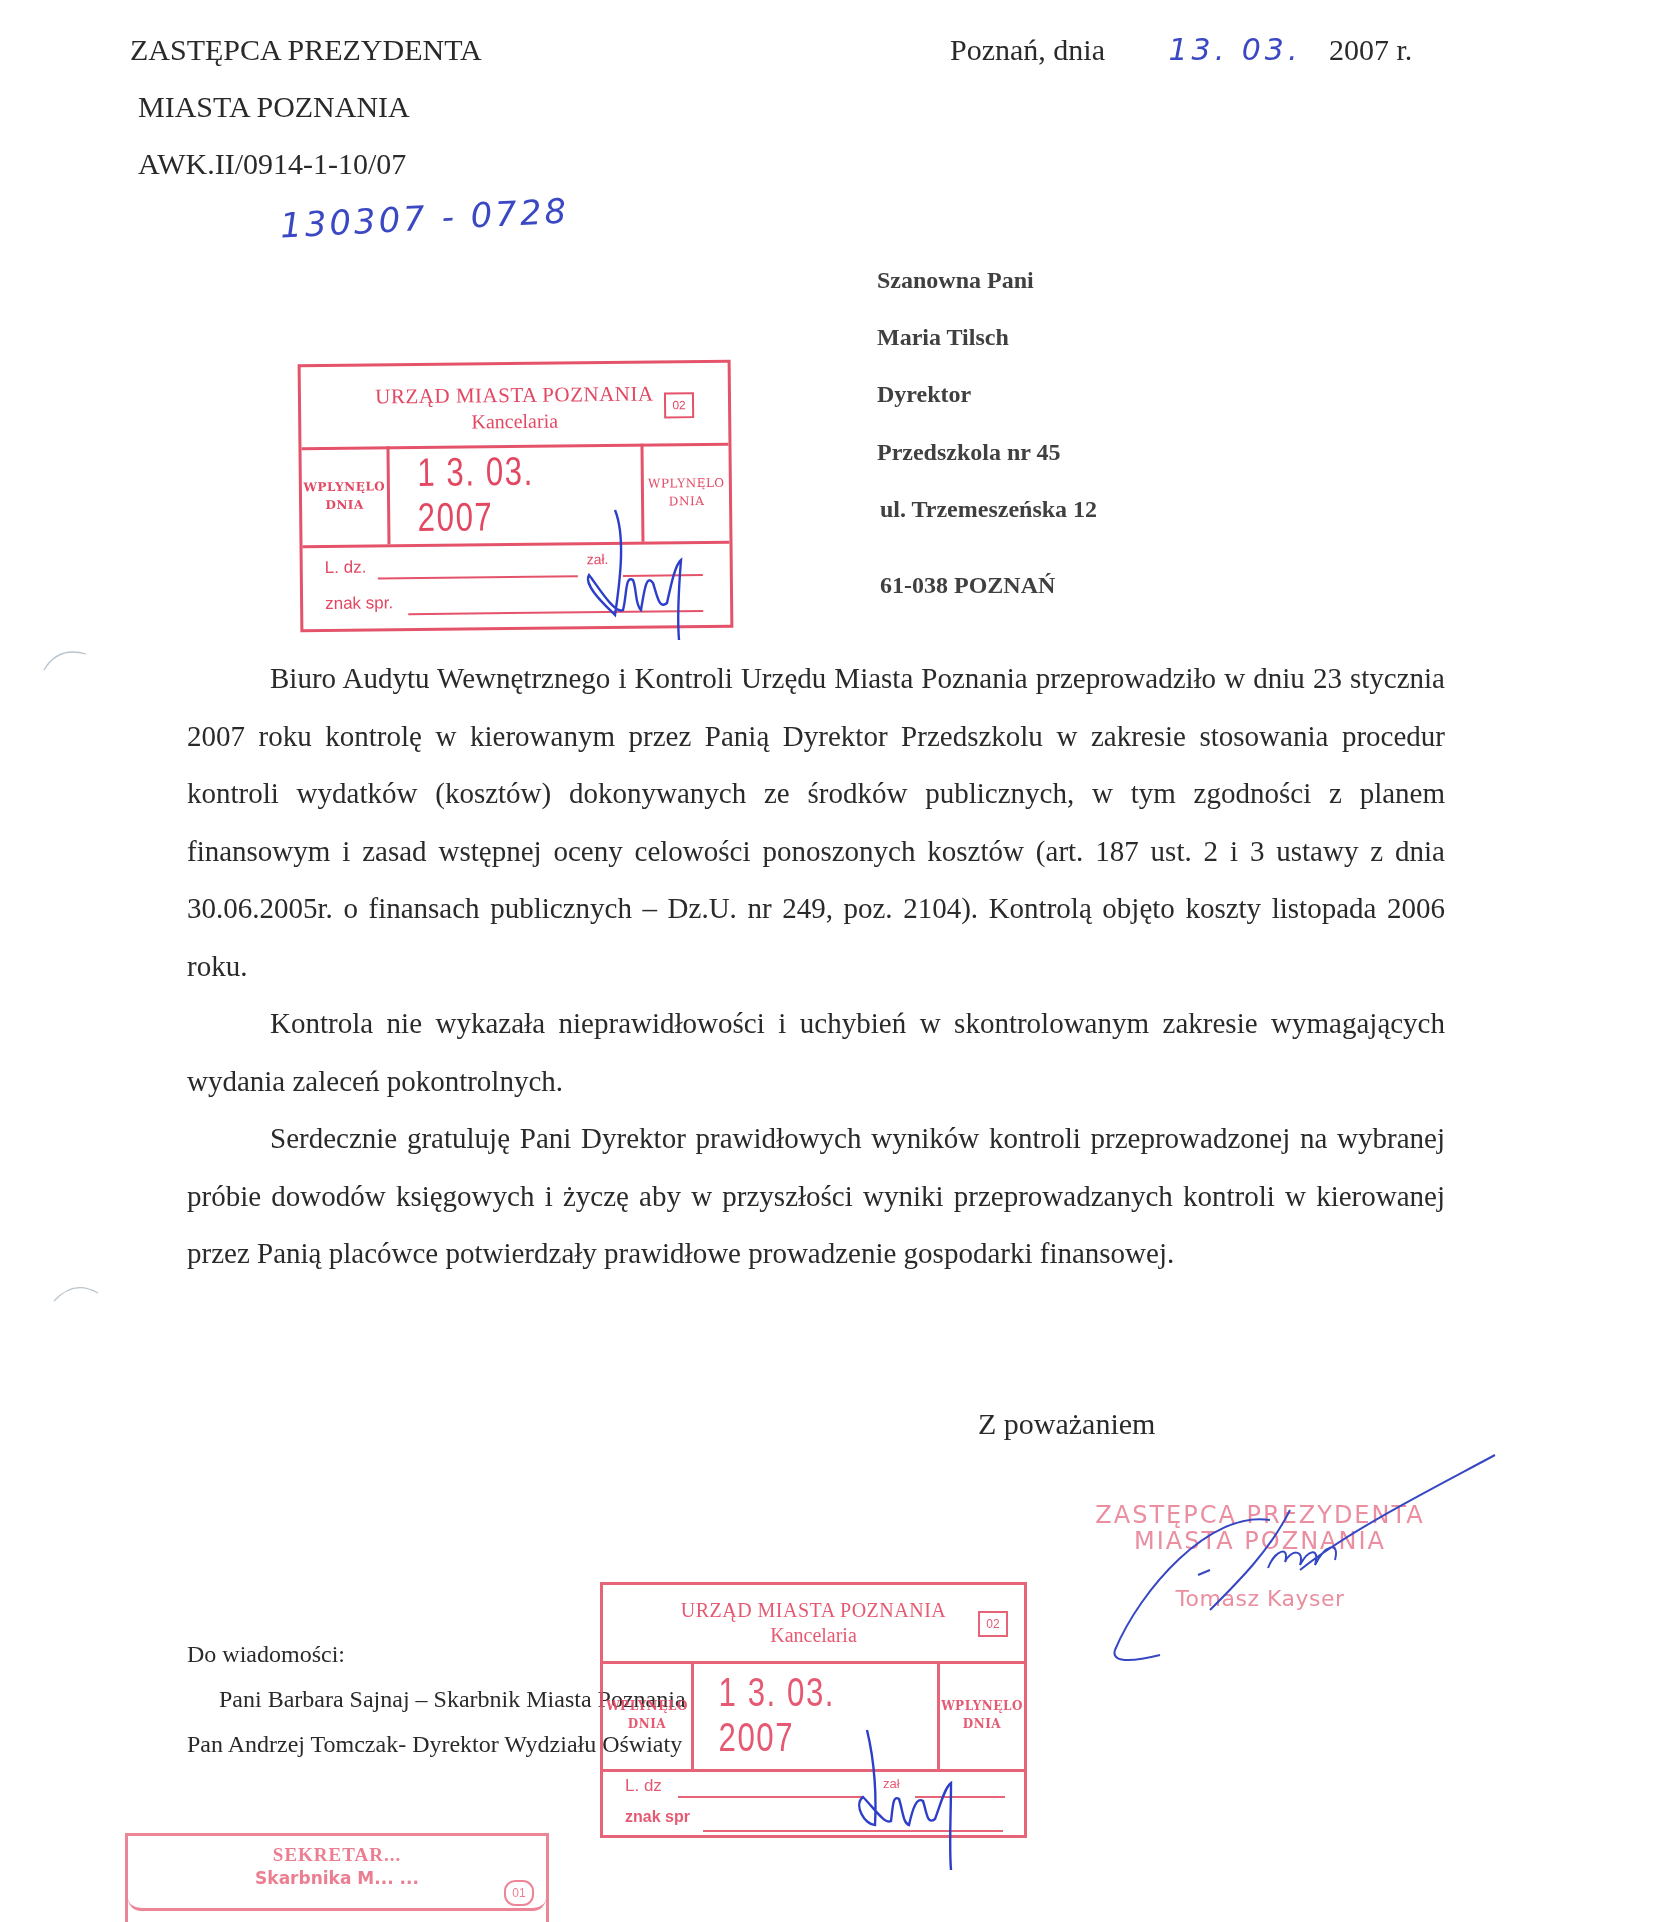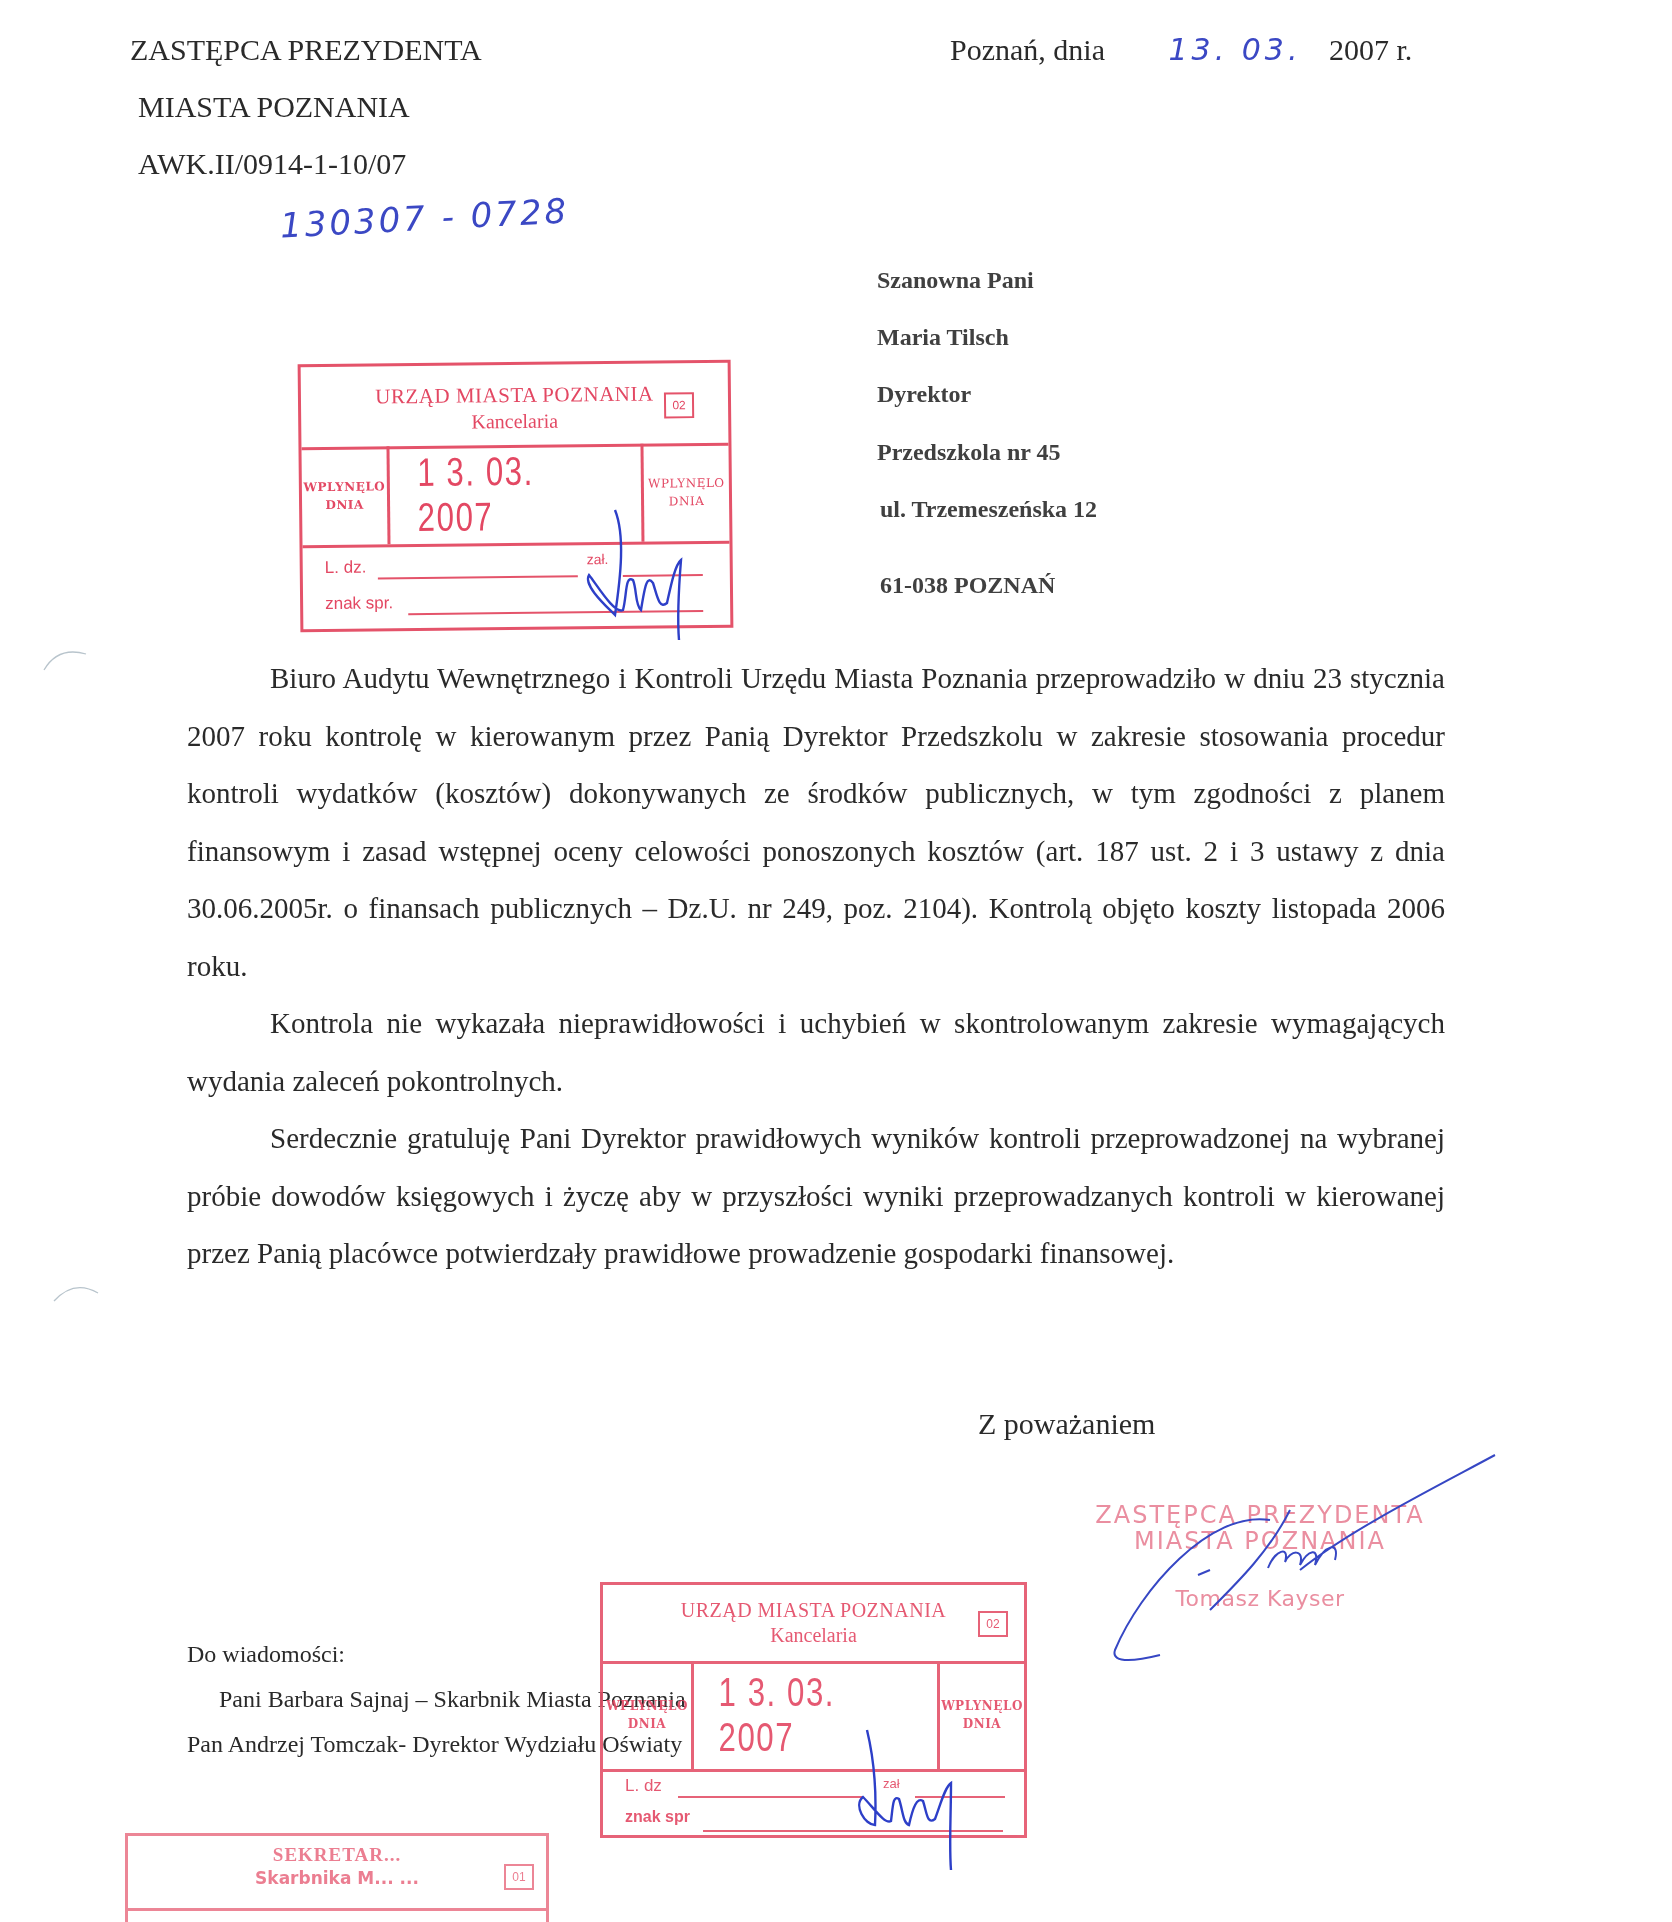--- a/index.html
+++ b/index.html
@@ -129,18 +129,18 @@
     <div class="line-field" style="left:312px;top:24px;width:90px;"></div>
     <span class="abs" style="left:22px;top:36px;font-weight:bold;font-size:16px;">znak spr</span>
     <div class="line-field" style="left:100px;top:58px;width:300px;"></div>
   </div>
 </div>
 <svg class="abs" style="left:855px;top:1725px;" width="130" height="150">
   <path d="M12 5 C 18 30, 22 60, 20 100 C 10 100, -2 80, 8 72 C 18 82, 30 100, 36 96 C 38 80, 38 70, 44 74 C 48 86, 48 98, 54 100 C 58 82, 62 72, 68 76 C 72 88, 72 100, 80 94 C 86 78, 90 62, 96 58 C 96 90, 94 120, 96 145" stroke="#2d3fc8" stroke-width="2.4" fill="none"></path>
 </svg>
 
 <div class="stamp" style="left:125px;top:1833px;width:424px;height:110px;opacity:0.7;">
-  <div class="top" style="height:72px;">
+  <div class="top" style="height:72px;border-radius:13px;">
     <div style="font-size:19px;margin-top:8px;font-weight:bold;letter-spacing:1px;">SEKRETAR...</div>
     <div style="font-size:17px;margin-top:2px;font-weight:bold;font-family:'DejaVu Sans',sans-serif;">Skarbnika M... ...</div>
   </div>
-  <div class="code" style="right:12px;top:28px;">01</div>
+  <div class="code" style="right:12px;top:44px;border-radius:11px;">01</div>
 </div>
 
 </body></html>

